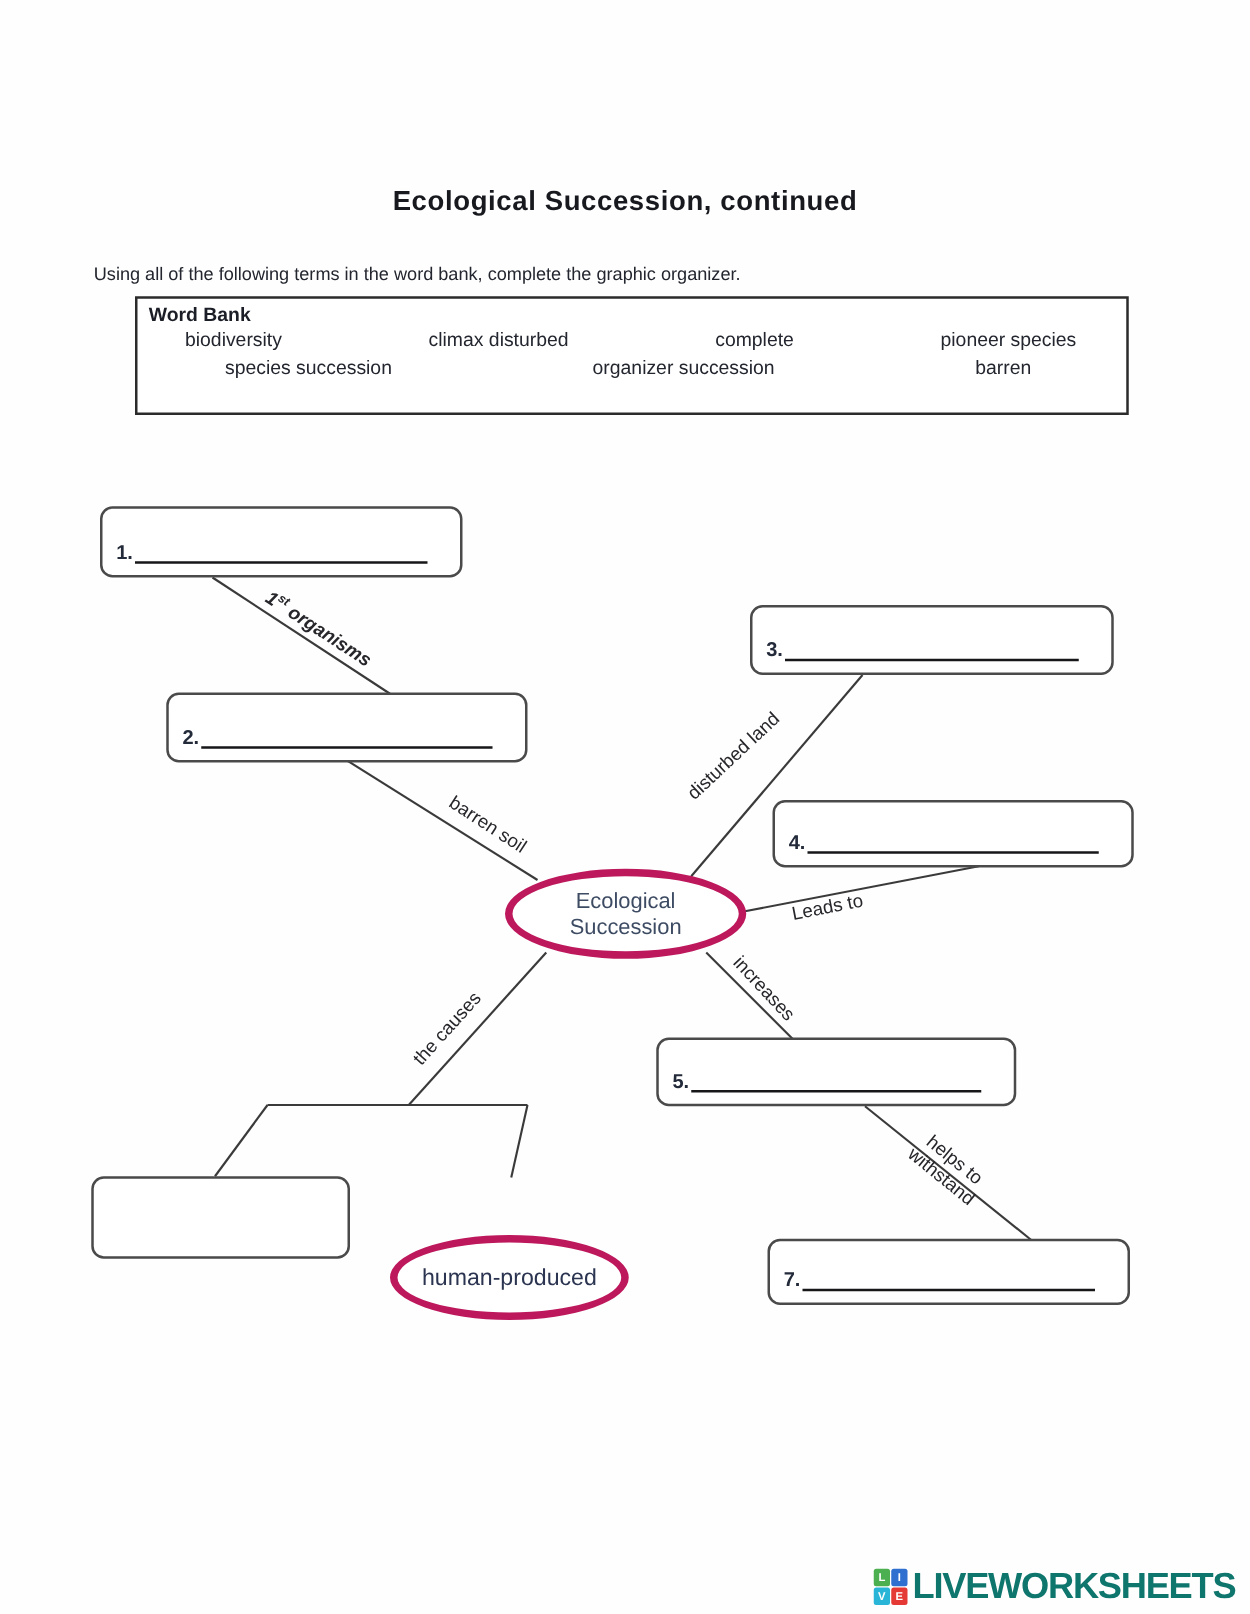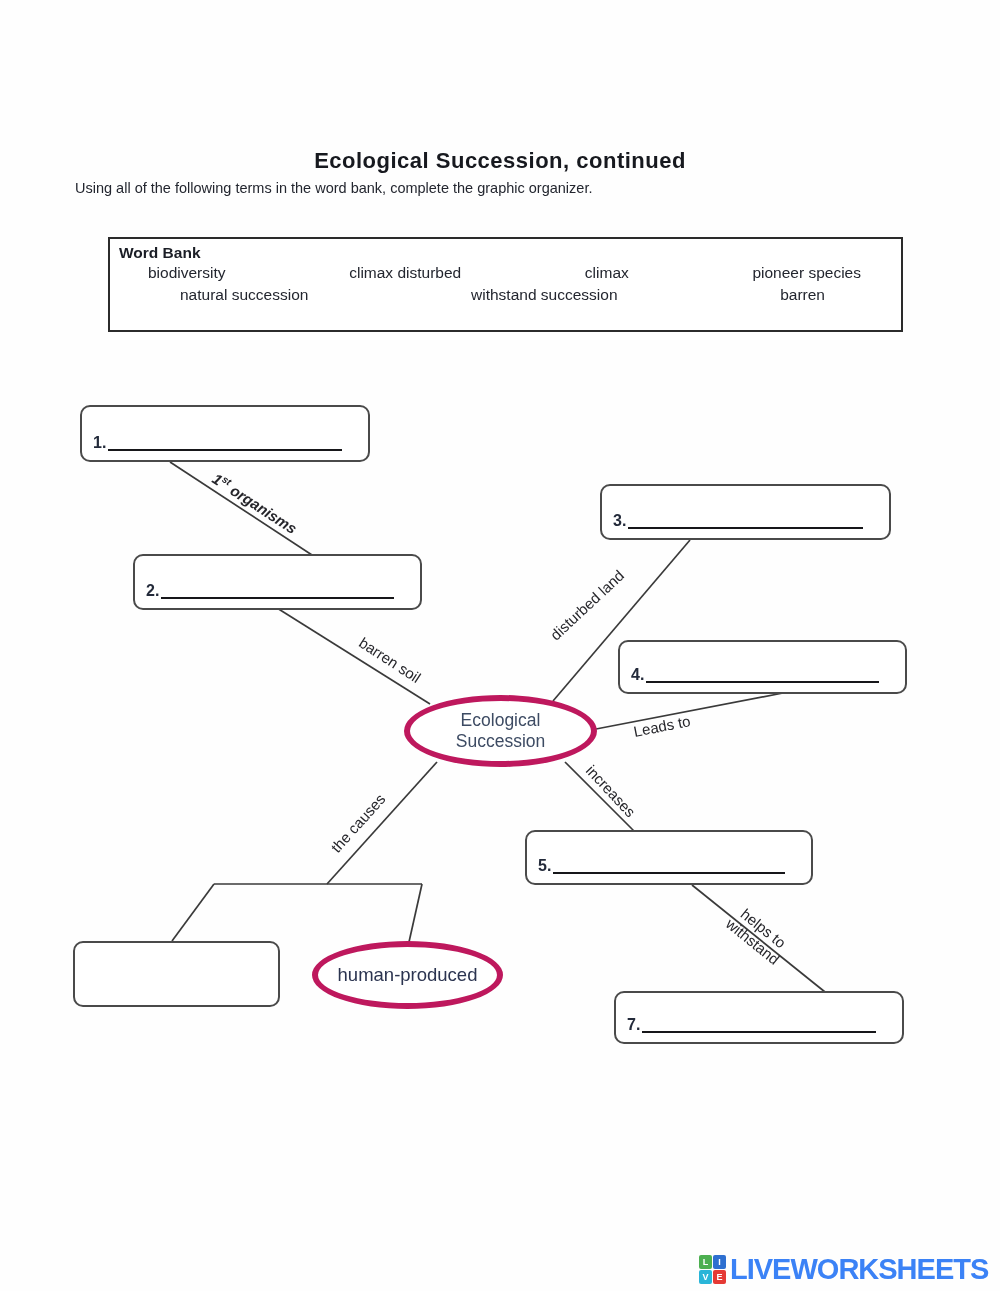--- a/index.html
+++ b/index.html
@@ -19,21 +19,21 @@
     left: 0; top: 148px; width: 1000px;
     text-align: center;
     font-size: 22px;
     font-weight: bold;
     letter-spacing: 0.5px;
     color: #17191f;
   }
 
   .instruction {
     position: absolute;
-    left: 75px; top: 180px;
+    left: 75px; top: 212px;
     font-size: 14.5px;
     color: #23262f;
   }
 
   
   .word-bank {
     position: absolute;
     left: 108px; top: 237px;
     width: 795px; height: 95px;
     border: 2px solid #2b2b2b;
@@ -88,21 +88,21 @@
     border: 6px solid #be185d;
     border-radius: 50%;
     background: #fff;
     display: flex;
     flex-direction: column;
     align-items: center;
     justify-content: center;
     text-align: center;
   }
   .center-ellipse { left: 404px; top: 695px; width: 193px; height: 72px; font-size: 17.5px; color: #3d4b63; line-height: 1.18; }
-  .human-ellipse  { left: 312px; top: 941px; width: 191px; height: 68px; font-size: 18.5px; color: #2b3450; }
+  .human-ellipse  { left: 312px; top: 988px; width: 191px; height: 68px; font-size: 18.5px; color: #2b3450; }
 
   .edge-label {
     position: absolute;
     font-size: 15px;
     color: #26262b;
     white-space: nowrap;
     transform-origin: center center;
   }
   .lbl-first-organisms { left: 255px; top: 503px; transform: translate(-50%,-50%) rotate(33deg); font-style: italic; font-weight: bold; }
   .lbl-first-organisms .sup { font-size: 10px; vertical-align: super; }
@@ -145,26 +145,26 @@
 <div class="page">
 
   <div class="title">Ecological Succession, continued</div>
   <div class="instruction">Using all of the following terms in the word bank, complete the graphic organizer.</div>
 
   <div class="word-bank">
     <div class="wb-heading">Word Bank</div>
     <div class="wb-row wb-row1">
       <span>biodiversity</span>
       <span>climax disturbed</span>
-      <span>climax</span>
+      <span>complete</span>
       <span>pioneer species</span>
     </div>
     <div class="wb-row wb-row2">
-      <span>natural succession</span>
-      <span>withstand succession</span>
+      <span>species succession</span>
+      <span>organizer succession</span>
       <span>barren</span>
     </div>
   </div>
 
   <svg class="lines-svg" viewBox="0 0 1000 1291" aria-hidden="true">
     <line x1="170" y1="462" x2="312" y2="555"></line>
     <line x1="277" y1="608" x2="430" y2="704"></line>
     <line x1="553" y1="701" x2="690" y2="540"></line>
     <line x1="596" y1="729" x2="783" y2="693"></line>
     <line x1="565" y1="762" x2="634" y2="831"></line>
@@ -219,16 +219,16 @@
 withstand</div>
   <div class="edge-label lbl-the-causes">the causes</div>
 
   <div class="footer-brand">
     <div class="logo-grid">
       <span class="logo-sq" style="background: rgb(76, 175, 80);">L</span>
       <span class="logo-sq" style="background: rgb(46, 111, 208);">I</span>
       <span class="logo-sq" style="background: rgb(41, 181, 216);">V</span>
       <span class="logo-sq" style="background: rgb(229, 57, 53);">E</span>
     </div>
-    <span class="wordmark" style="color: #3b82f6;">LIVEWORKSHEETS</span>
+    <span class="wordmark" style="color: #0f766e;">LIVEWORKSHEETS</span>
   </div>
 
 </div>
 
 </body></html>

